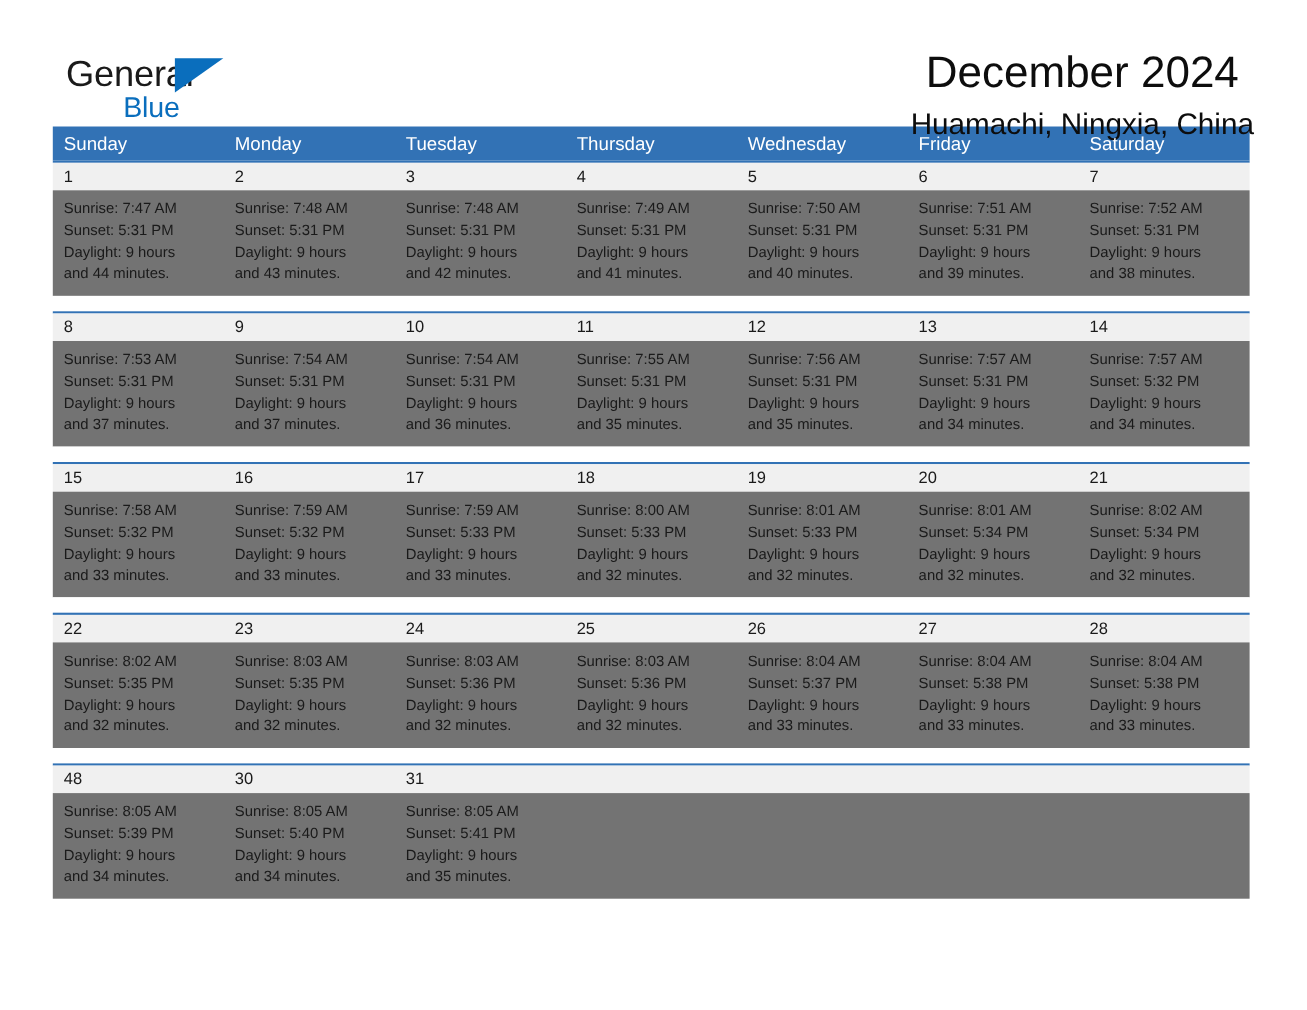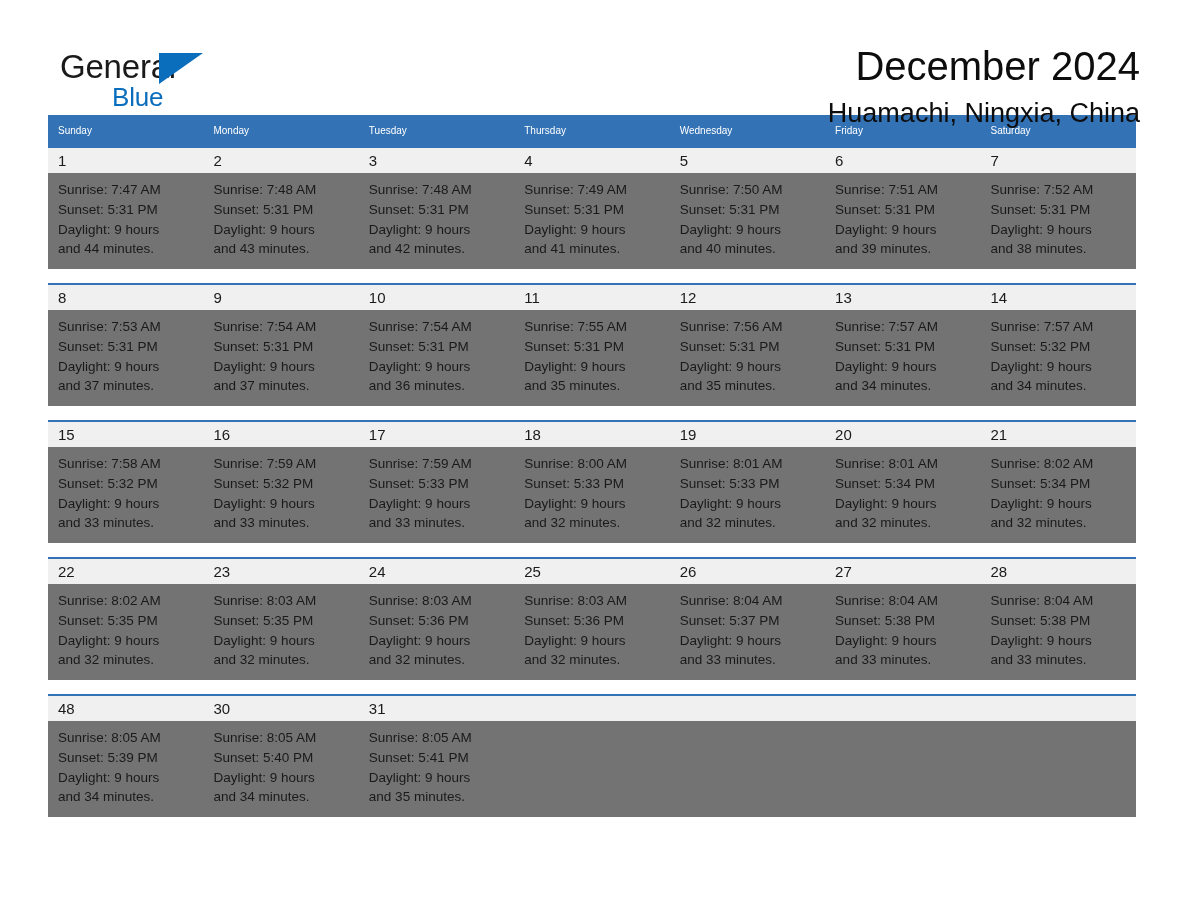--- a/index.html
+++ b/index.html
@@ -60,21 +60,21 @@
     position: absolute;
     left: 52px;
     top: 41px;
     font-size: 26px;
     line-height: 33px;
     color: #0a6ebd;
     letter-spacing: -0.2px;
     font-weight: 400;
   }
   .titles {
-    text-align: right;
+    text-align: center;
     padding-top: 2px;
   }
   .cal-title {
     font-size: 40px;
     line-height: 48px;
     color: #0d0d0d;
     font-weight: 400;
     letter-spacing: 0px;
   }
   .cal-subtitle {
@@ -91,21 +91,21 @@
     margin-top: 0px;
   }
   .dow-row {
     display: flex;
     background: #3272b5;
     height: 31px;
   }
   .dow {
     flex: 1 1 0;
     color: #ffffff;
-    font-size: 10px;
+    font-size: 17px;
     line-height: 31px;
     padding-left: 10px;
     box-sizing: border-box;
     white-space: nowrap;
   }
 
   .week {
     border-top: 2px solid #3272b5;
   }
   .week:first-of-type {

